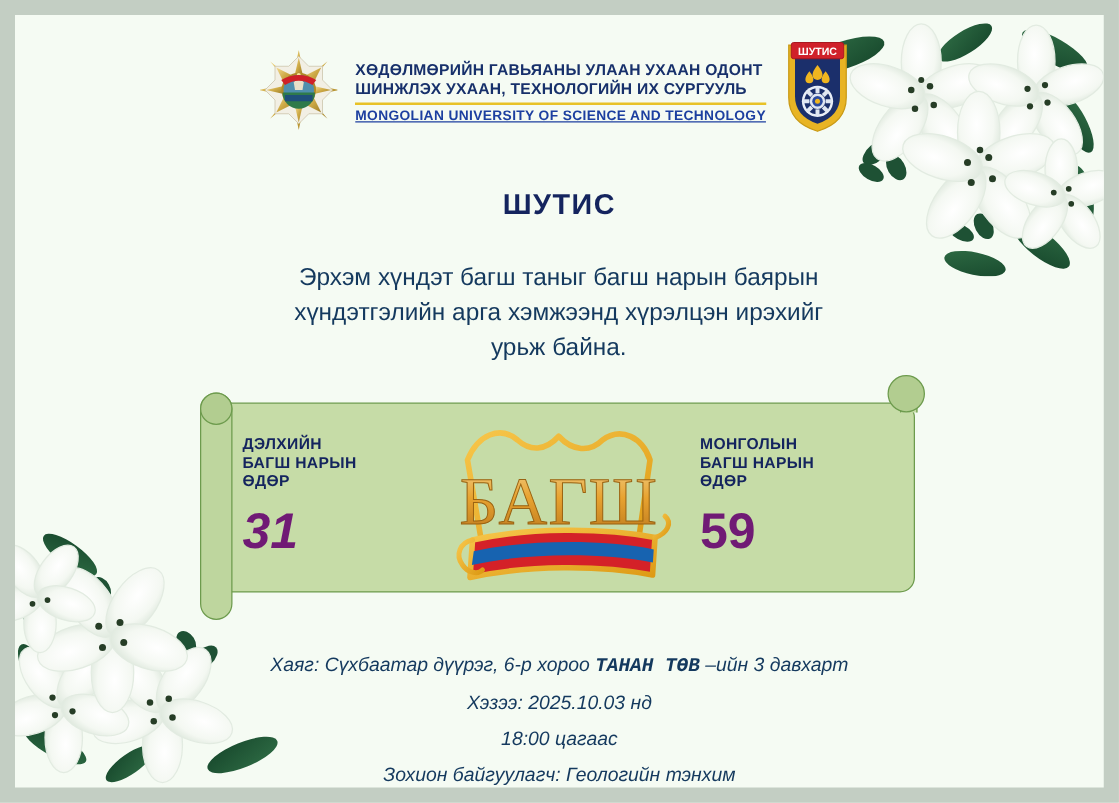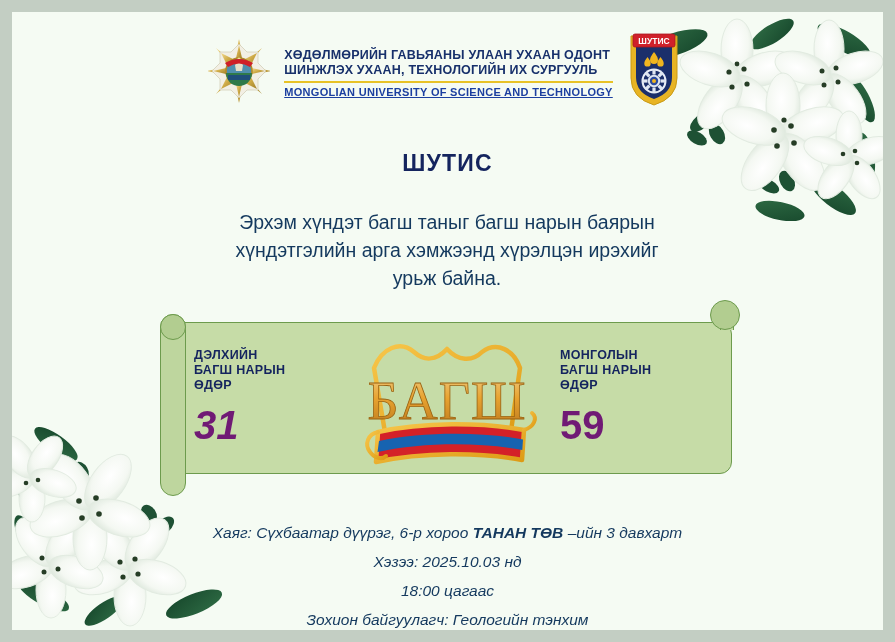--- a/index.html
+++ b/index.html
@@ -174,21 +174,21 @@
   #footer {
     position: absolute;
     left: 0; top: 506px; width: 871px;
     text-align: center;
     color: #14395e;
     font-style: italic;
     font-size: 15.5px;
     line-height: 29px;
   }
   .foot-line { white-space: nowrap; }
-  .foot-strong { font-weight: bold; font-style: italic; }
+  .foot-strong { font-weight: bold; font-style: italic; font-family: Liberation Mono, monospace; }
 </style>
 </head>
 <body>
 
 <div id="card">
 
   <div class="floral" id="floral-tr">
     <svg width="290" height="215" viewBox="0 0 290 215">
       <defs>
         <radialGradient id="petalG" cx="45%" cy="40%" r="65%">

